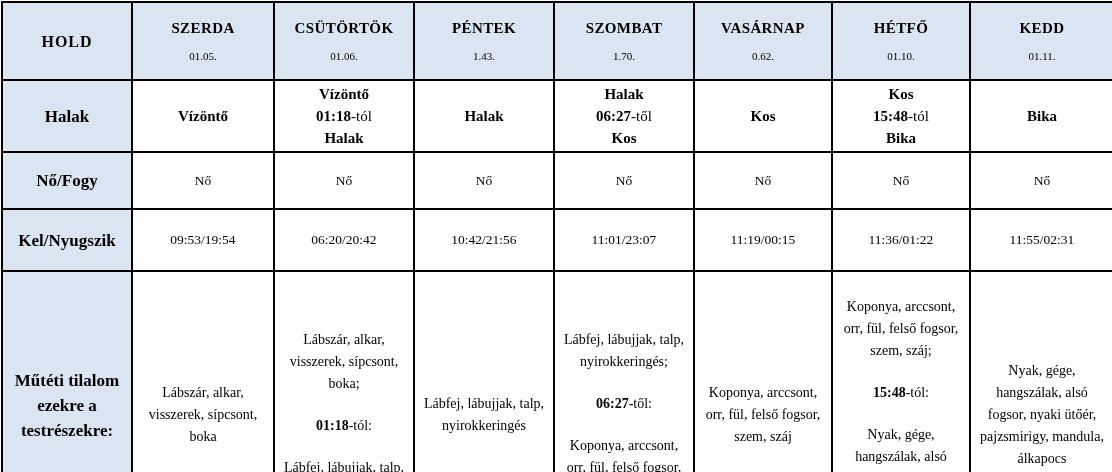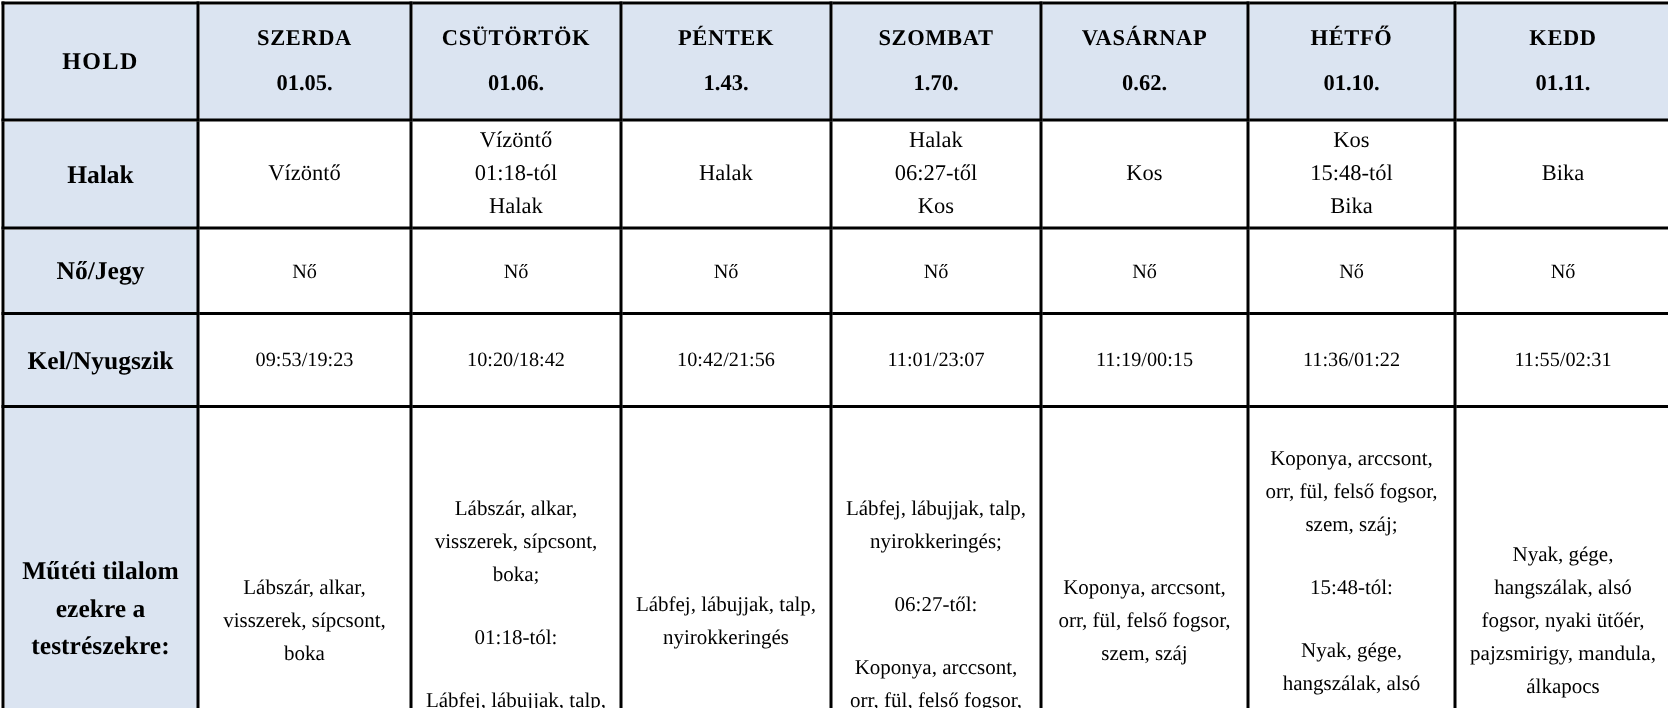--- a/index.html
+++ b/index.html
@@ -41,27 +41,27 @@
   }
   th.day-head{
     background:var(--hbg);
   }
   .day-name{
     font-weight:bold;
     font-size:15px;
     letter-spacing:0.4px;
   }
   .day-date{
-    font-weight:bold;
-    font-size:15px;
+    font-weight:normal;
+    font-size:11px;
     margin-top:13px;
   }
   td{background:var(--cellbg);}
   .ln{display:block;}
-  .b{font-weight:normal;}
+  .b{font-weight:bold;}
   
   .r0 .ln{font-size:15px;line-height:22px;}   
   .r1 .ln{font-size:13.5px;}                  
   .r2 .ln{font-size:13.5px;}                  
   .r3 .ln{font-size:14px;line-height:22px;margin-top:20px;}   
   .r3{padding:4px 6px;}
 </style>
 </head>
 <body>
 
@@ -132,21 +132,21 @@
         <td class="cell r0">
           <div class="ln"><span class="b">Kos</span></div>
           <div class="ln"><span class="b">15:48</span><span>-tól</span></div>
           <div class="ln"><span class="b">Bika</span></div>
         </td>
         <td class="cell r0">
           <div class="ln"><span class="b">Bika</span></div>
         </td>
       </tr>
       <tr style="height: 57px;">
-        <th class="labelcell">Nő/Jegy</th>
+        <th class="labelcell">Nő/Fogy</th>
         <td class="cell r1">
           <div class="ln"><span>Nő</span></div>
         </td>
         <td class="cell r1">
           <div class="ln"><span>Nő</span></div>
         </td>
         <td class="cell r1">
           <div class="ln"><span>Nő</span></div>
         </td>
         <td class="cell r1">
@@ -158,24 +158,24 @@
         <td class="cell r1">
           <div class="ln"><span>Nő</span></div>
         </td>
         <td class="cell r1">
           <div class="ln"><span>Nő</span></div>
         </td>
       </tr>
       <tr style="height: 62px;">
         <th class="labelcell">Kel/Nyugszik</th>
         <td class="cell r2">
-          <div class="ln"><span>09:53/19:23</span></div>
-        </td>
-        <td class="cell r2">
-          <div class="ln"><span>10:20/18:42</span></div>
+          <div class="ln"><span>09:53/19:54</span></div>
+        </td>
+        <td class="cell r2">
+          <div class="ln"><span>06:20/20:42</span></div>
         </td>
         <td class="cell r2">
           <div class="ln"><span>10:42/21:56</span></div>
         </td>
         <td class="cell r2">
           <div class="ln"><span>11:01/23:07</span></div>
         </td>
         <td class="cell r2">
           <div class="ln"><span>11:19/00:15</span></div>
         </td>

